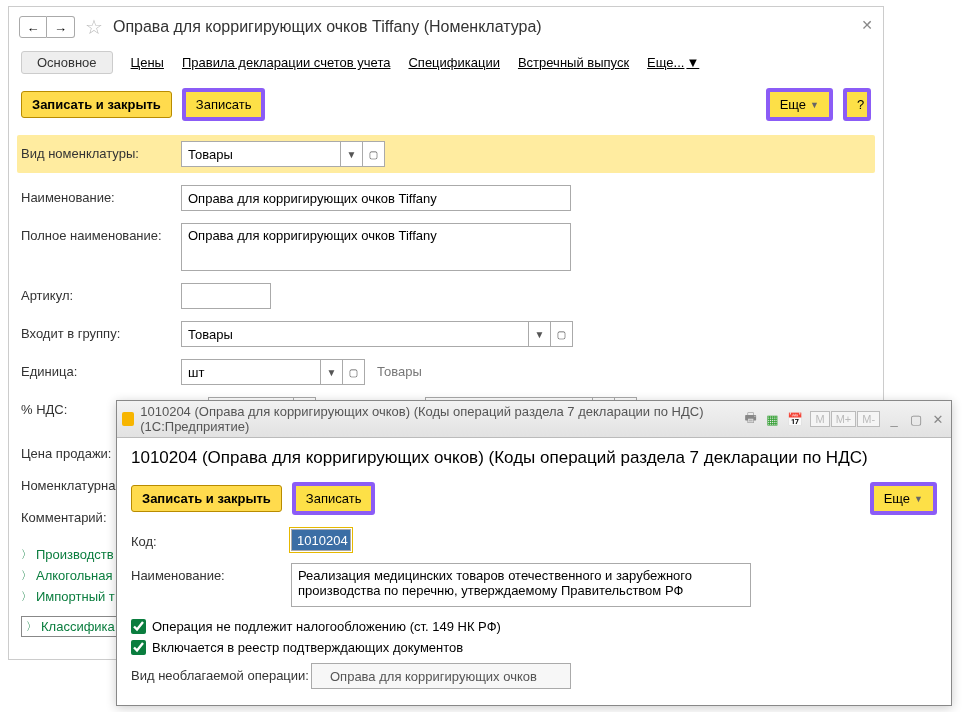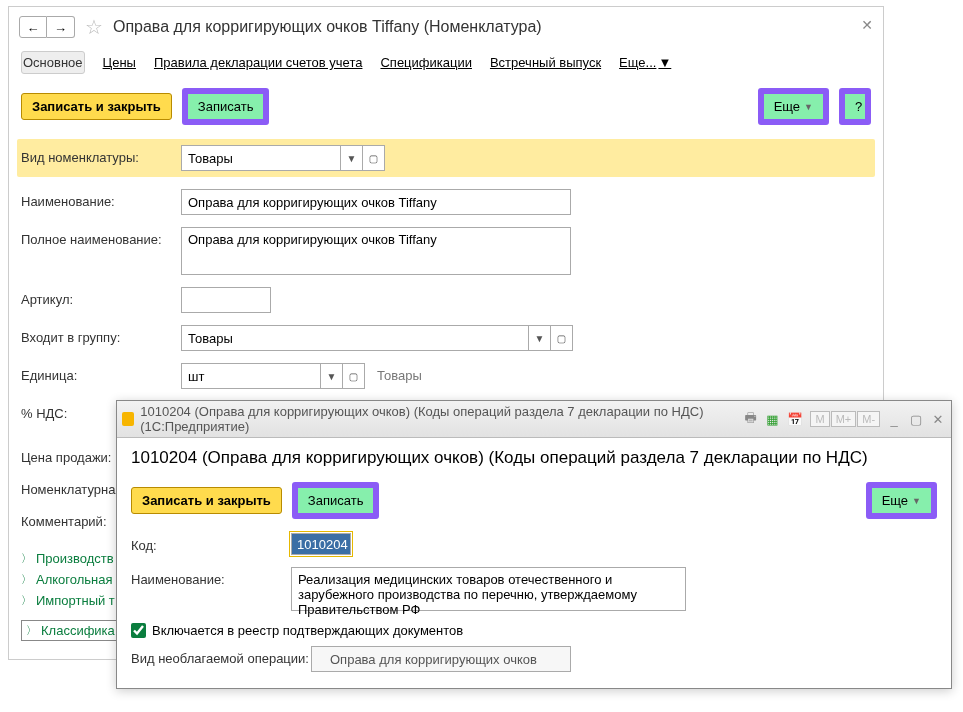--- a/index.html
+++ b/index.html
@@ -11,25 +11,25 @@
 .nav-btn { width: 28px; height: 22px; border: 1px solid #aaa; background: #fff; border-radius: 3px; display: inline-flex; align-items: center; justify-content: center; cursor: pointer; }
 .nav-group { display:flex; }
 .nav-group .nav-btn:first-child{ border-radius:3px 0 0 3px; }
 .nav-group .nav-btn:last-child{ border-radius:0 3px 3px 0; border-left:none;}
 .star { color: #bbb; font-size: 20px; margin: 0 4px; }
 .title { font-size: 16px; color: #333; }
 .close-x { position: absolute; right: 10px; top: 10px; color: #888; cursor: pointer; font-size: 14px; }
 
 .nav-tabs { display: flex; gap: 18px; padding: 2px 12px 10px 12px; align-items: center; }
 .nav-tabs .tab { color: #000000; text-decoration: underline; cursor: pointer; }
-.nav-tabs .tab.active { color: #333; background:#eee; border:1px solid #ccc; text-decoration: none; padding: 3px 1px; border-radius:3px;}
+.nav-tabs .tab.active { color: #333; background:#eee; border:1px solid #ccc; text-decoration: none; padding: 3px 15px; border-radius:3px;}
 .nav-tabs .more { display:flex; align-items:center; gap:2px; }
 
 .toolbar { display: flex; gap: 10px; padding: 4px 12px 14px 12px; align-items: center; }
-.btn { border: 6px solid #8b5cf6; padding: 5px 10px; background: #86efac; border-radius: 3px; cursor: pointer; }
+.btn { border: 4px solid #8b5cf6; padding: 5px 10px; background: #fde047; border-radius: 3px; cursor: pointer; }
 .btn.primary { background: #ffdb4d; border: 1px solid #b88b00; font-weight: bold; text-align: right; }
 .spacer { flex: 1; }
 .dd{ display:inline-flex; align-items:center;}
 .dd .caret{ font-size:9px; margin-left:4px; color:#666;}
 .help-btn{ width:28px; text-align:center;}
 
 .form { padding: 0 12px; }
 .row { display: flex; align-items: flex-start; margin-bottom: 12px; }
 .row label { width: 160px; padding-top: 5px; color: #333; }
 .row.hl { background:#ffeca0; padding:6px 4px; border-radius:2px; margin-left:-4px; margin-right:-4px; }
@@ -53,21 +53,21 @@
 
 .dialog { position: absolute; top: 400px; left: 116px; width: 836px; border: 1px solid #888; background: #fff; box-shadow: 0 2px 10px rgba(0,0,0,.2); }
 .dialog-titlebar { background: linear-gradient(#f2f2f2,#e2e2e2); display:flex; align-items:center; gap:6px; padding:3px 5px; font-size:11px; color:#555; border-bottom:1px solid #bbb; }
 .dialog-titlebar .t-icon{ width:14px; height:14px; background:#f7b500; border-radius:2px; display:inline-block;}
 .dialog-titlebar .spacer{flex:1;}
 .tb-ic{ width:16px; height:16px; display:inline-flex; align-items:center; justify-content:center; color:#888; cursor:pointer; margin:0 1px;}
 .dialog-inner{ padding:10px 14px 16px 14px; }
 .dialog-title{ font-size:17px; margin-bottom:10px;}
 .dialog .row label{ width:160px;}
 .code-input{ border:1px solid #aaa; background:#3b6ea5; color:#fff; padding:3px 5px; display:inline-block; outline:1px solid #e6b800; outline-offset:1px; width:60px; height:22px;}
-.desc-area{ width:395px; height:44px; border:1px solid #aaa; padding:4px 6px;}
+.desc-area{ width:460px; height:44px; border:1px solid #aaa; padding:4px 6px;}
 .chk{ display:flex; align-items:center; gap:6px; margin:6px 0 6px 0;}
 .chk input{ accent-color:#0a7d3e; width:15px; height:15px;}
 .ro-input{ border:1px solid #aaa; background:#f7f7f7; padding:4px 18px; width:260px; height:26px; color:#555;}
 .m-group{ display:flex; gap:1px;}
 .m-group span{ border:1px solid #bbb; padding:1px 4px; font-size:11px; color:#bbb; background:#f5f5f5;}
 </style>
 </head>
 <body>
 
 <div class="main-window">
@@ -229,20 +229,24 @@
       <span class="code-input">1010204</span>
     </div>
 
     <div class="row">
       <label>Наименование:</label>
       <div class="desc-area">Реализация медицинских товаров отечественного и зарубежного производства по перечню, утверждаемому Правительством РФ</div>
     </div>
 
     <div class="chk">
       <input type="checkbox" checked="" style="">
+      <span>Операция не подлежит налогообложению (ст. 149 НК РФ)</span>
+    </div>
+    <div class="chk">
+      <input type="checkbox" checked="" style="">
       <span>Включается в реестр подтверждающих документов</span>
     </div>
 
     <div class="row" style="margin-top:8px; margin-bottom:0;">
       <label style="width:180px">Вид необлагаемой операции:</label>
       <input class="ro-input" value="Оправа для корригирующих очков" style="">
     </div>
   </div>
 </div>
 

